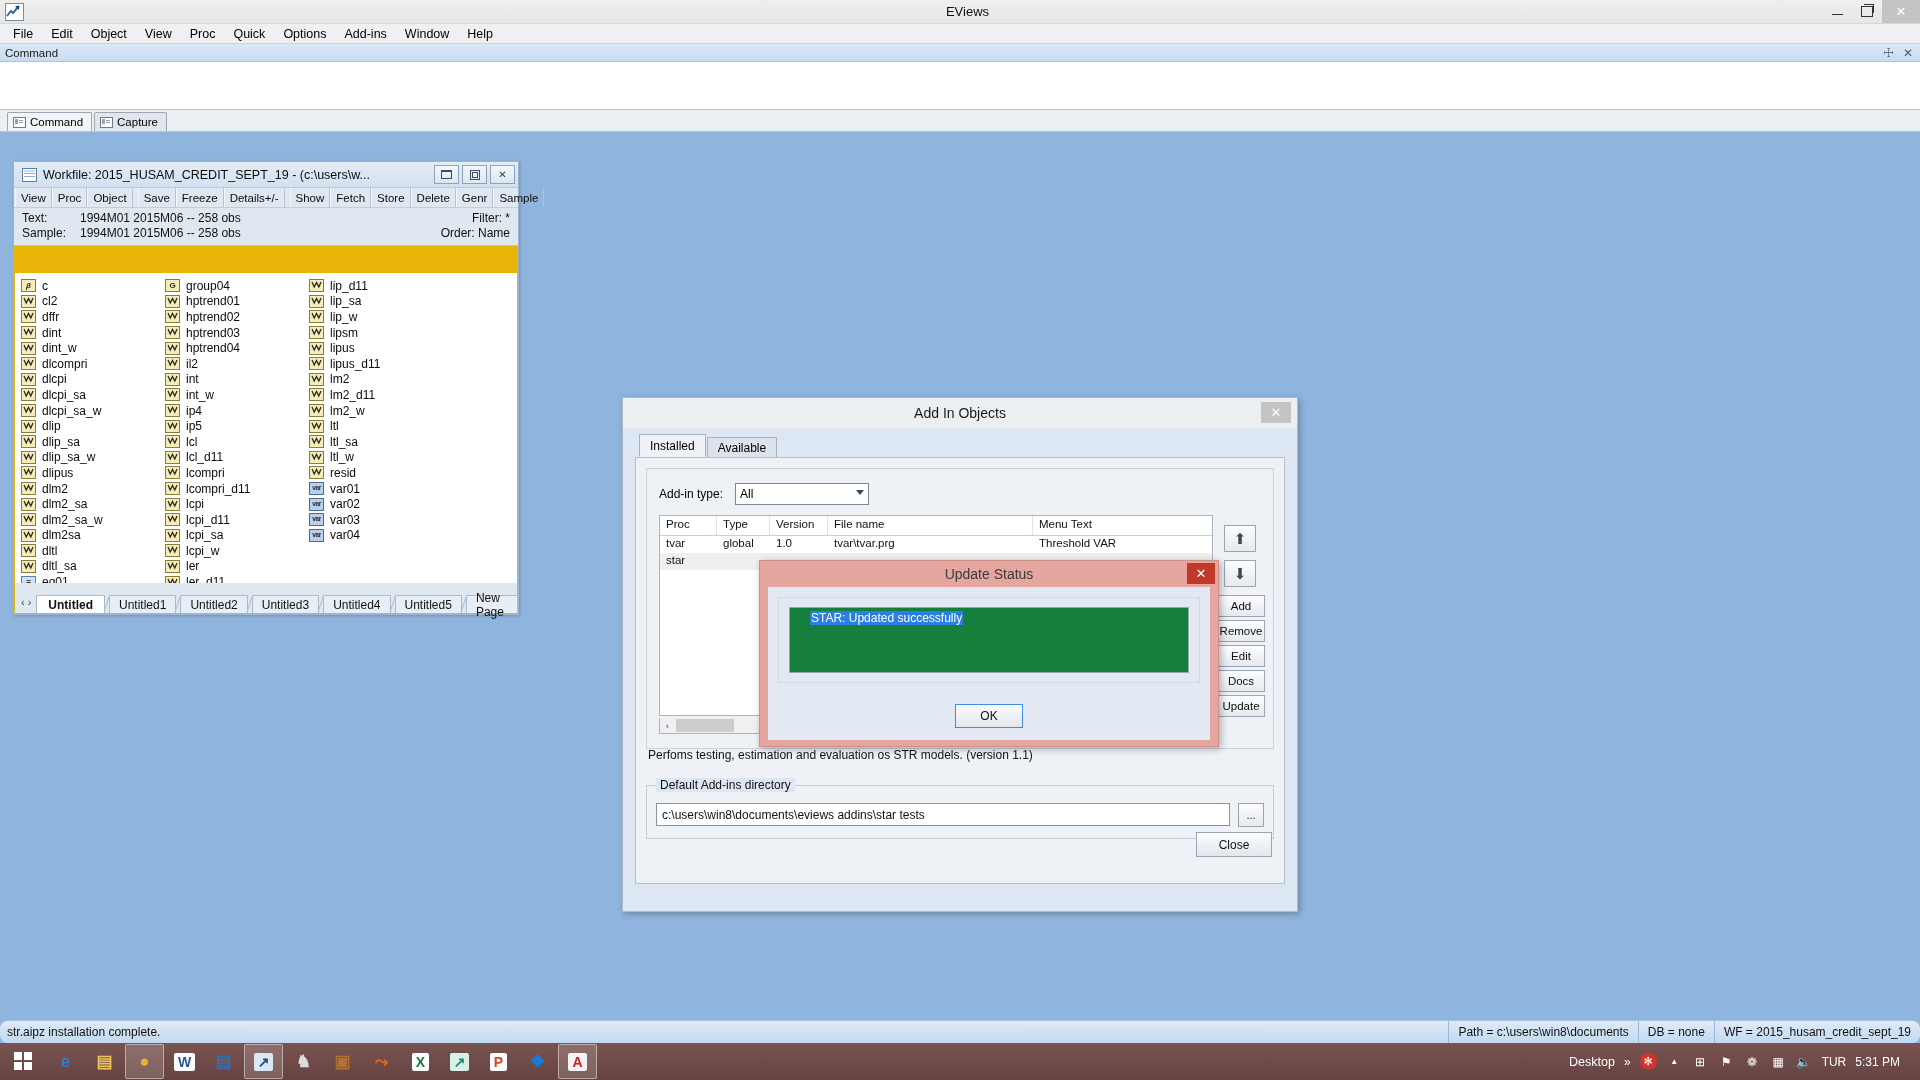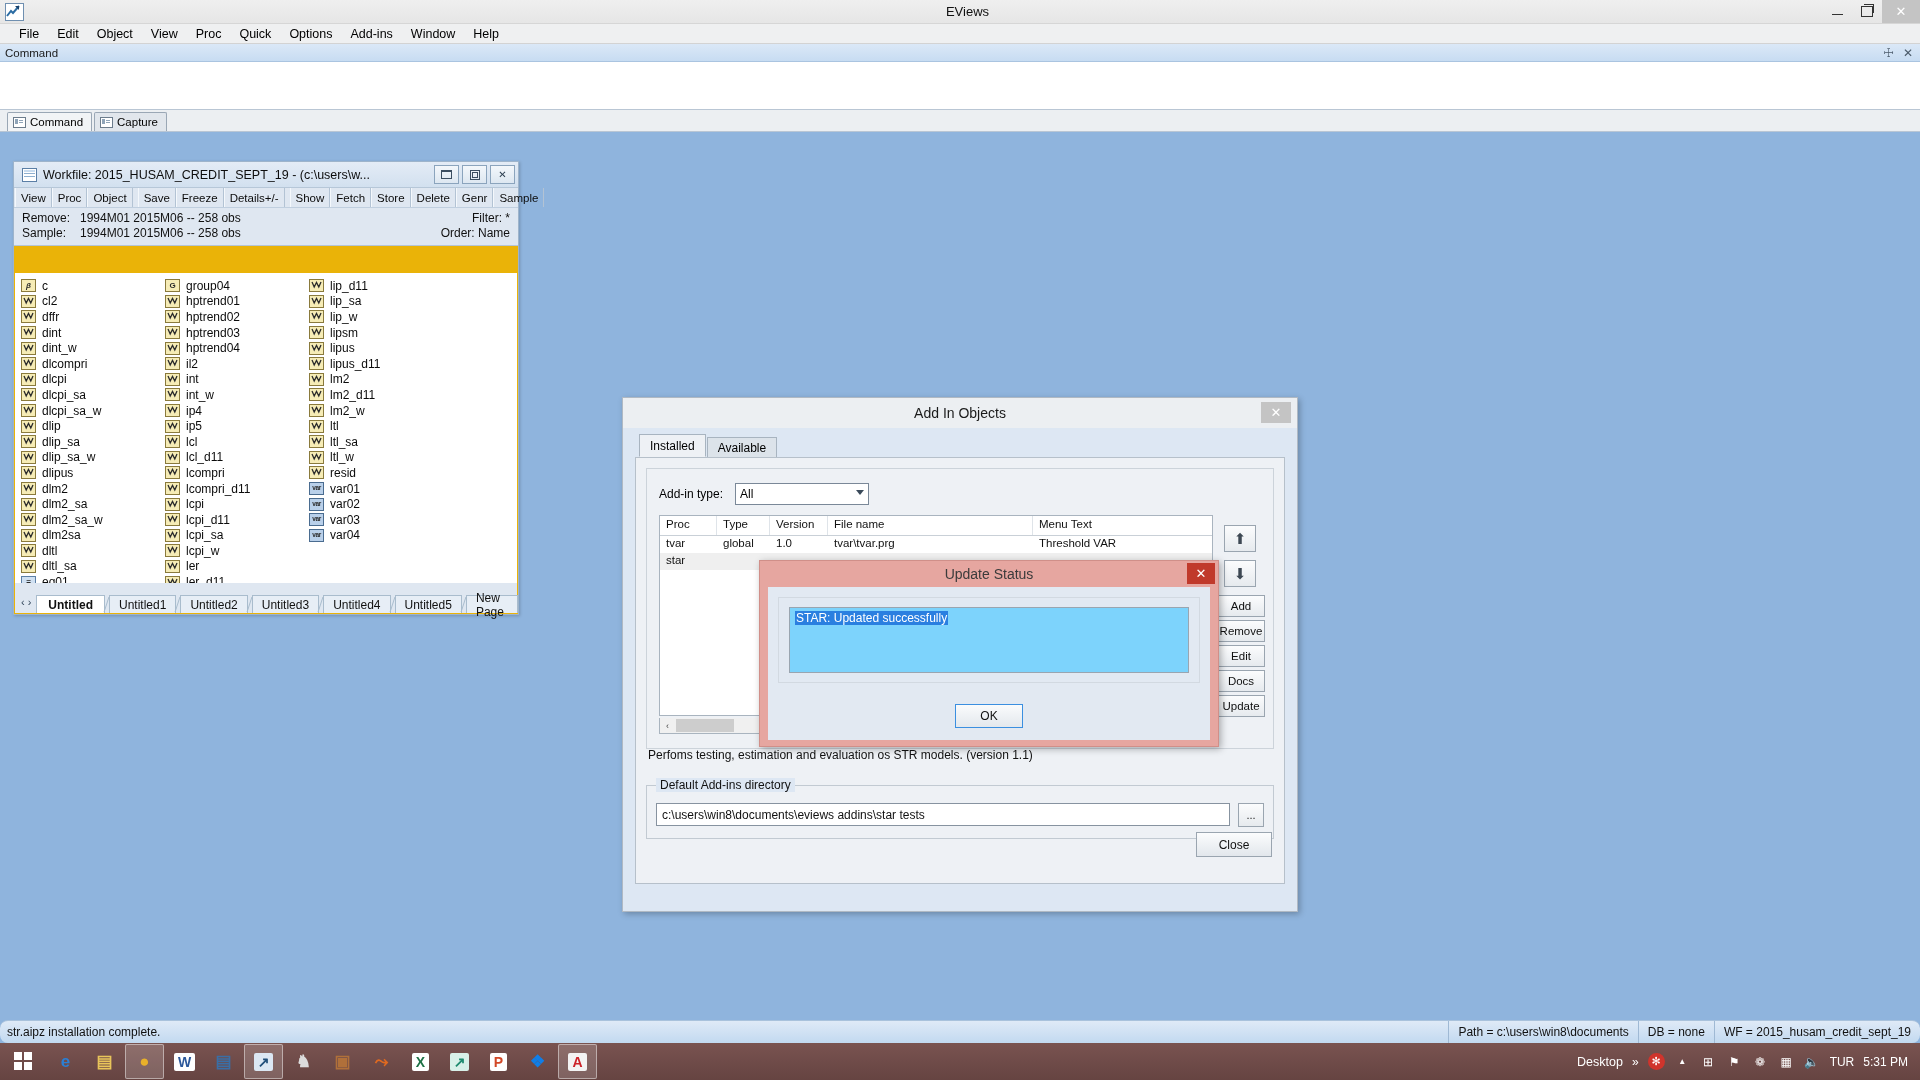--- a/index.html
+++ b/index.html
@@ -20,21 +20,21 @@
   .title-text{position:absolute;left:15px;right:0;text-align:center;font-size:13px;color:#111;}
   .win-btns{margin-left:auto;display:flex;height:23px;}
   .win-btn{width:30px;height:23px;display:flex;align-items:center;justify-content:center;
     color:#333;font-size:13px;}
   .win-btn.close{background:#c4c4c4;color:#fff;width:38px;}
   .wb-min{width:11px;height:1px;background:#333;margin-top:6px;}
   .wb-max{width:10px;height:9px;border:1px solid #333;position:relative;}
   .wb-max:after{content:"";position:absolute;left:2px;top:-3px;width:9px;height:8px;border:1px solid #333;border-bottom:none;border-left:none;}
 
   
-  .menubar{height:19px;background:#eff0f1;display:flex;align-items:center;padding-left:10px;
+  .menubar{height:19px;background:#eff0f1;display:flex;align-items:center;padding-left:4px;
     border-bottom:1px solid #d3d3d3;flex:0 0 auto;}
   .menu-item{padding:2px 9px;font-size:12.5px;color:#000;}
 
   
   .cmd-header{height:17px;background:linear-gradient(#dbe8f7,#c7dcf2);
     border-bottom:1px solid #aac4e0;display:flex;align-items:center;padding-left:5px;
     font-size:11.5px;color:#1b1b1b;position:relative;flex:0 0 auto;}
   .cmd-header .hdr-icons{margin-left:auto;display:flex;gap:9px;padding-right:7px;color:#4a5a6a;font-size:12px;}
   .cmd-area{height:47px;background:#fff;border-bottom:1px solid #b9c6d4;flex:0 0 auto;}
   .cmd-tabs{height:21px;background:#eceff2;border-bottom:1px solid #b9c6d4;
@@ -152,42 +152,42 @@
 
   
   .modal{position:absolute;left:759px;top:428px;width:458px;height:185px;
     background:#e6a6a0;border:1px solid #d08f89;box-shadow:2px 2px 7px rgba(0,0,0,.3);}
   .modal-title{height:26px;display:flex;align-items:center;justify-content:center;position:relative;
     font-size:14px;color:#3b3b3b;}
   .modal-x{position:absolute;right:3px;top:2px;width:28px;height:21px;background:#c0392b;color:#fff;
     display:flex;align-items:center;justify-content:center;font-size:13px;}
   .modal-body{position:absolute;left:8px;right:8px;top:26px;bottom:6px;background:#e2e9f2;padding:10px;}
   .m-inner{border:1px solid #d2d9e1;height:86px;padding:9px 10px;box-sizing:border-box;}
-  .m-text{background:#7dd3fc;border:1px solid #9aa5b0;height:100%;box-sizing:border-box;padding:3px 5px;
+  .m-text{background:#15803d;border:1px solid #9aa5b0;height:100%;box-sizing:border-box;padding:3px 20px;
     font-size:12px;color:#111;}
   .m-text .hl{background:#2a7fe0;color:#fff;padding:0 1px;}
   .ok-btn{position:absolute;left:50%;transform:translateX(-50%);bottom:12px;width:66px;height:22px;
     border:1px solid #3b8fe0;background:linear-gradient(#fafbfc,#e3e8ed);
     display:flex;align-items:center;justify-content:center;font-size:12px;color:#111;}
 
   
   .statusbar{height:22px;background:linear-gradient(#dfeaf7,#c2d9f0);display:flex;align-items:center;
     font-size:12px;color:#111;border-top:1px solid #a9c2dc;flex:0 0 auto;border-radius:8px;}
   .sb-left{padding-left:7px;}
   .sb-right{margin-left:auto;display:flex;height:22px;}
   .sb-cell{padding:0 9px;display:flex;align-items:center;border-left:1px solid #9fb9d4;}
 
   
   .taskbar{height:37px;background:#7c5b57;display:flex;align-items:center;position:relative;flex:0 0 auto;
     background-image:linear-gradient(rgba(120,80,78,.72),rgba(96,62,60,.80));}
   .tb-start{width:46px;height:37px;display:flex;align-items:center;justify-content:center;}
   .tb-icon{width:37px;height:33px;margin:0 1px;display:flex;align-items:center;justify-content:center;
     border-radius:2px;position:relative;}
   .tb-icon.box{border:1px solid rgba(255,255,255,.45);background:rgba(255,255,255,.16);}
-  .tb-right{margin-left:auto;display:flex;align-items:center;gap:9px;padding-right:12px;color:#fff;font-size:12px;}
+  .tb-right{margin-left:auto;display:flex;align-items:center;gap:9px;padding-right:20px;color:#fff;font-size:12px;}
   .tray-ico{width:17px;height:17px;display:flex;align-items:center;justify-content:center;}
   .desk-lbl{color:#fff;font-size:12.5px;}
   svg{display:block;}
 </style>
 </head>
 <body>
 
 <div class="app">
 
   <div class="titlebar">
@@ -271,21 +271,21 @@
         <div class="tb gap">Show</div>
         <div class="tb">Fetch</div>
         <div class="tb">Store</div>
         <div class="tb">Delete</div>
         <div class="tb">Genr</div>
         <div class="tb">Sample</div>
       </div>
 
       <div class="wf-range">
         <div class="row">
-          <span class="lbl">Remove:</span>
+          <span class="lbl">Text:</span>
           <span class="rng">1994M01 2015M06  --  258 obs</span>
           <span class="rt">Filter: *</span>
         </div>
         <div class="row">
           <span class="lbl">Sample:</span>
           <span class="rng">1994M01 2015M06  --  258 obs</span>
           <span class="rt">Order: Name</span>
         </div>
       </div>
 

